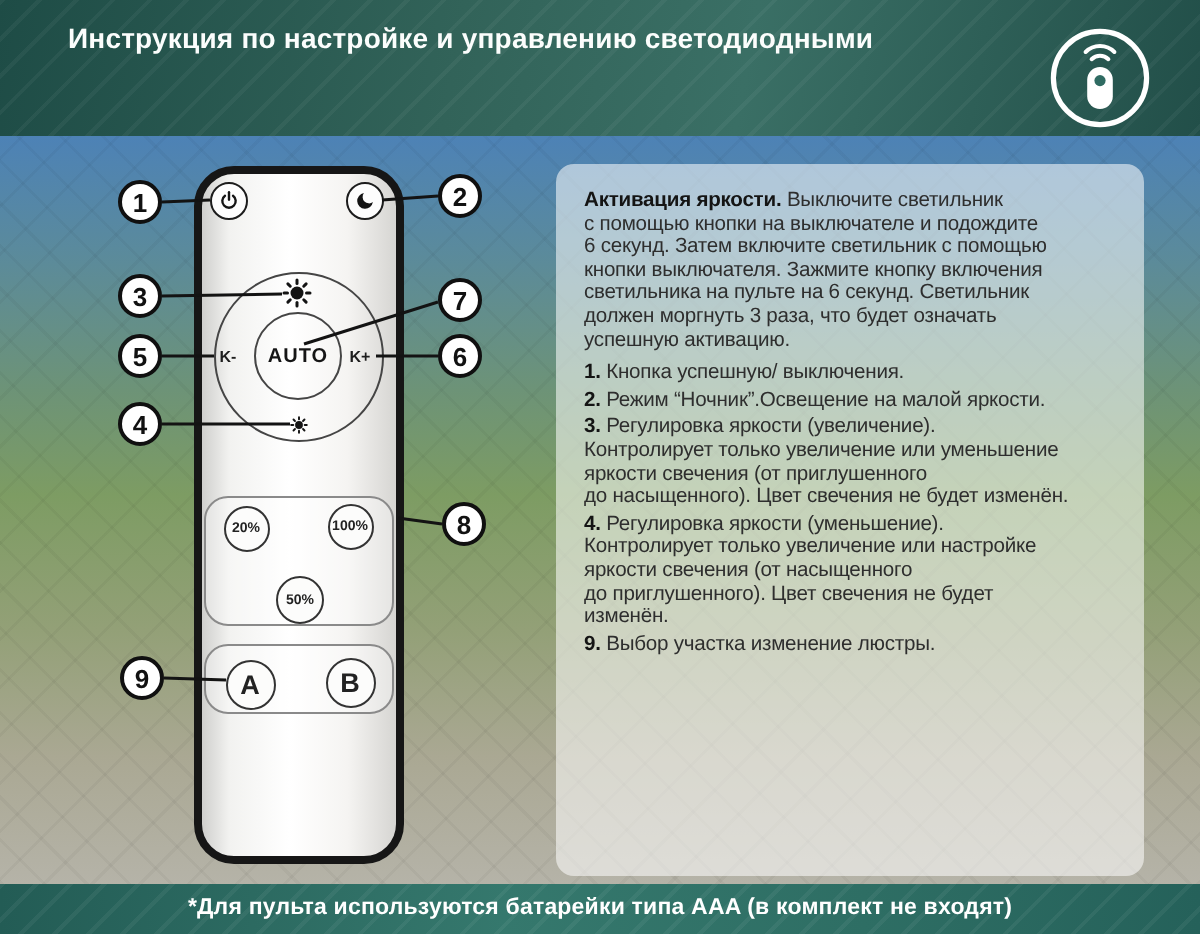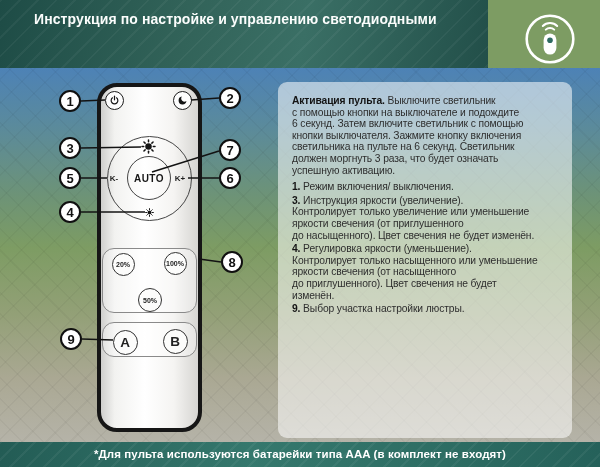--- a/index.html
+++ b/index.html
@@ -1,20 +1,20 @@
 <!DOCTYPE html>
 <html><head>
 <meta charset="utf-8">
 <style>
   html,body{margin:0;padding:0;}
   body{font-family:"Liberation Sans",sans-serif;}
   .page{position:relative;width:600px;height:467px;overflow:hidden;background:#7d9c63;}
 
   
-  .header{position:absolute;left:0;top:0;width:488px;height:68px;
+  .header{position:absolute;left:0;top:0;width:600px;height:68px;
     background:
       repeating-linear-gradient(135deg, rgba(255,255,255,.045) 0 2px, transparent 2px 13px),
       linear-gradient(100deg,#1e4c46 0%,#326359 38%,#3a6f65 62%,#224f49 100%);
   }
   .title{position:absolute;left:34px;top:10px;color:#fbfdfc;font-size:14px;font-weight:700;
     line-height:18.5px;letter-spacing:.1px;}
   .remote-badge{position:absolute;left:524px;top:13px;width:52px;height:52px;}
 
   
   .main{position:absolute;left:0;top:68px;width:600px;height:374px;
@@ -158,37 +158,38 @@
   <div class="callout" style="left:219px;top:87px;">2</div>
   <div class="callout" style="left:59px;top:137px;">3</div>
   <div class="callout" style="left:59px;top:201px;">4</div>
   <div class="callout" style="left:59px;top:167px;">5</div>
   <div class="callout" style="left:219px;top:167px;">6</div>
   <div class="callout" style="left:219px;top:139px;">7</div>
   <div class="callout" style="left:221px;top:251px;">8</div>
   <div class="callout" style="left:60px;top:328px;">9</div>
 
   <div class="panel">
-    <p class="intro"><b>Активация пульта.</b> <span class="pre">Выключите светильник
+    <p class="intro"><b>Активация яркости.</b> <span class="pre">Выключите светильник
 с помощью кнопки на выключателе и подождите
 6 секунд. Затем включите светильник с помощью
 кнопки выключателя. Зажмите кнопку включения
 светильника на пульте на 6 секунд. Светильник
 должен моргнуть 3 раза, что будет означать
 успешную активацию.</span></p>
-    <div class="item"><b>1.</b> <span class="pre">Режим включения/ выключения.</span></div>
-    <div class="item"><b>3.</b> <span class="pre">Инструкция яркости (увеличение).
+    <div class="item"><b>1.</b> <span class="pre">Кнопка успешную/ выключения.</span></div>
+    <div class="item"><b>2.</b> <span class="pre">Режим “Ночник”.Освещение на малой яркости.</span></div>
+    <div class="item"><b>3.</b> <span class="pre">Регулировка яркости (увеличение).
 Контролирует только увеличение или уменьшение
 яркости свечения (от приглушенного
 до насыщенного). Цвет свечения не будет изменён.</span></div>
     <div class="item"><b>4.</b> <span class="pre">Регулировка яркости (уменьшение).
-Контролирует только насыщенного или уменьшение
+Контролирует только увеличение или настройке
 яркости свечения (от насыщенного
 до приглушенного). Цвет свечения не будет
 изменён.</span></div>
-    <div class="item"><b>9.</b> <span class="pre">Выбор участка настройки люстры.</span></div>
+    <div class="item"><b>9.</b> <span class="pre">Выбор участка изменение люстры.</span></div>
   </div>
 
   <div class="footer">
     <span>*Для пульта используются батарейки типа AAA (в комплект не входят)</span>
   </div>
 
 </div>
 
 </body></html>

